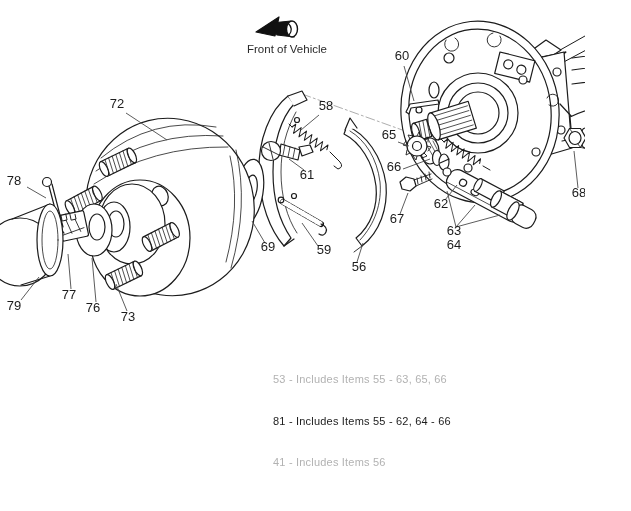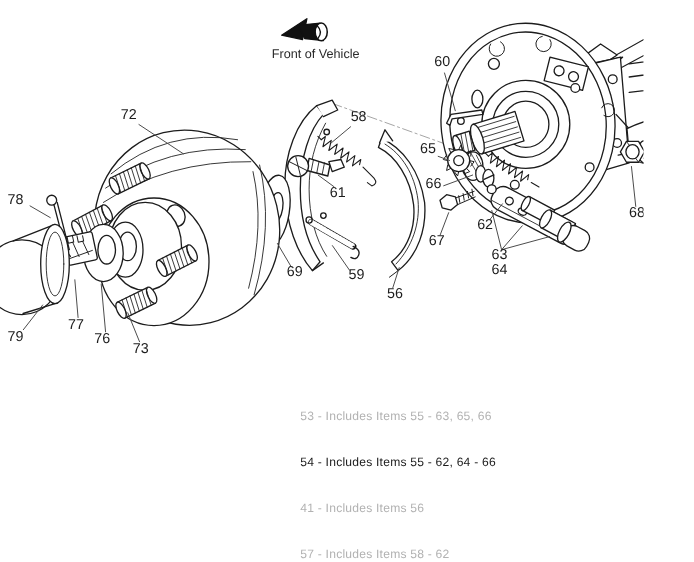--- a/index.html
+++ b/index.html
@@ -259,20 +259,19 @@
         <line x1="578" y1="188" x2="574" y2="151" stroke="#4a4a4a" stroke-width="0.9"></line>
         <text x="579" y="197" text-anchor="middle">68</text>
         <line x1="609" y1="185" x2="598" y2="148" stroke="#4a4a4a" stroke-width="0.9"></line>
         <text x="612" y="193" text-anchor="middle">81</text>
         <text x="612" y="207" text-anchor="middle">82</text>
       </g>
 </svg>
 
 <div id="legend">
   <div class="muted">53 - Includes Items 55 - 63, 65, 66</div>
-  <div>54 - Includes Items 55 - 62, 64 - 66</div>
+  <div>81 - Includes Items 55 - 62, 64 - 66</div>
   <div class="muted">41 - Includes Items 56</div>
-  <div class="muted">57 - Includes Items 58 - 62</div>
   
   
   
 </div>
 </div>
 
 </body></html>

